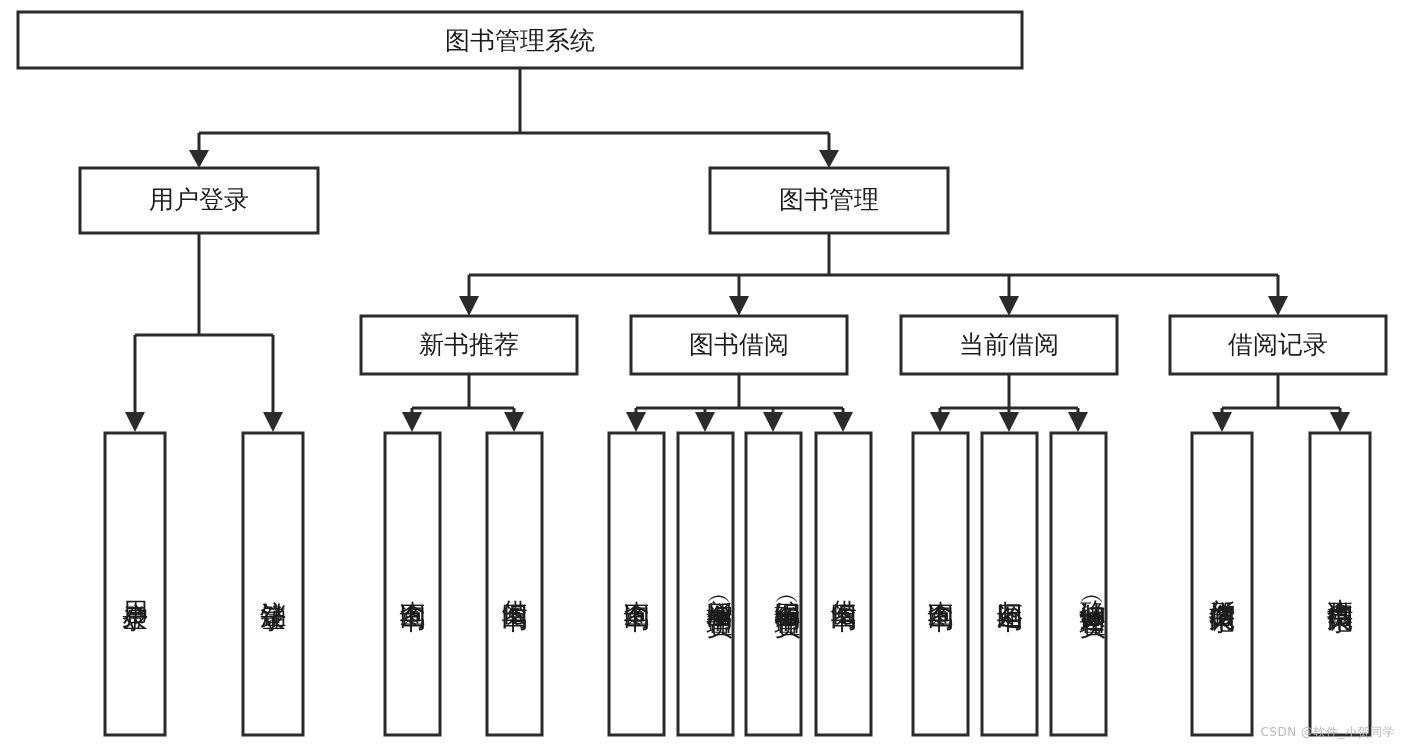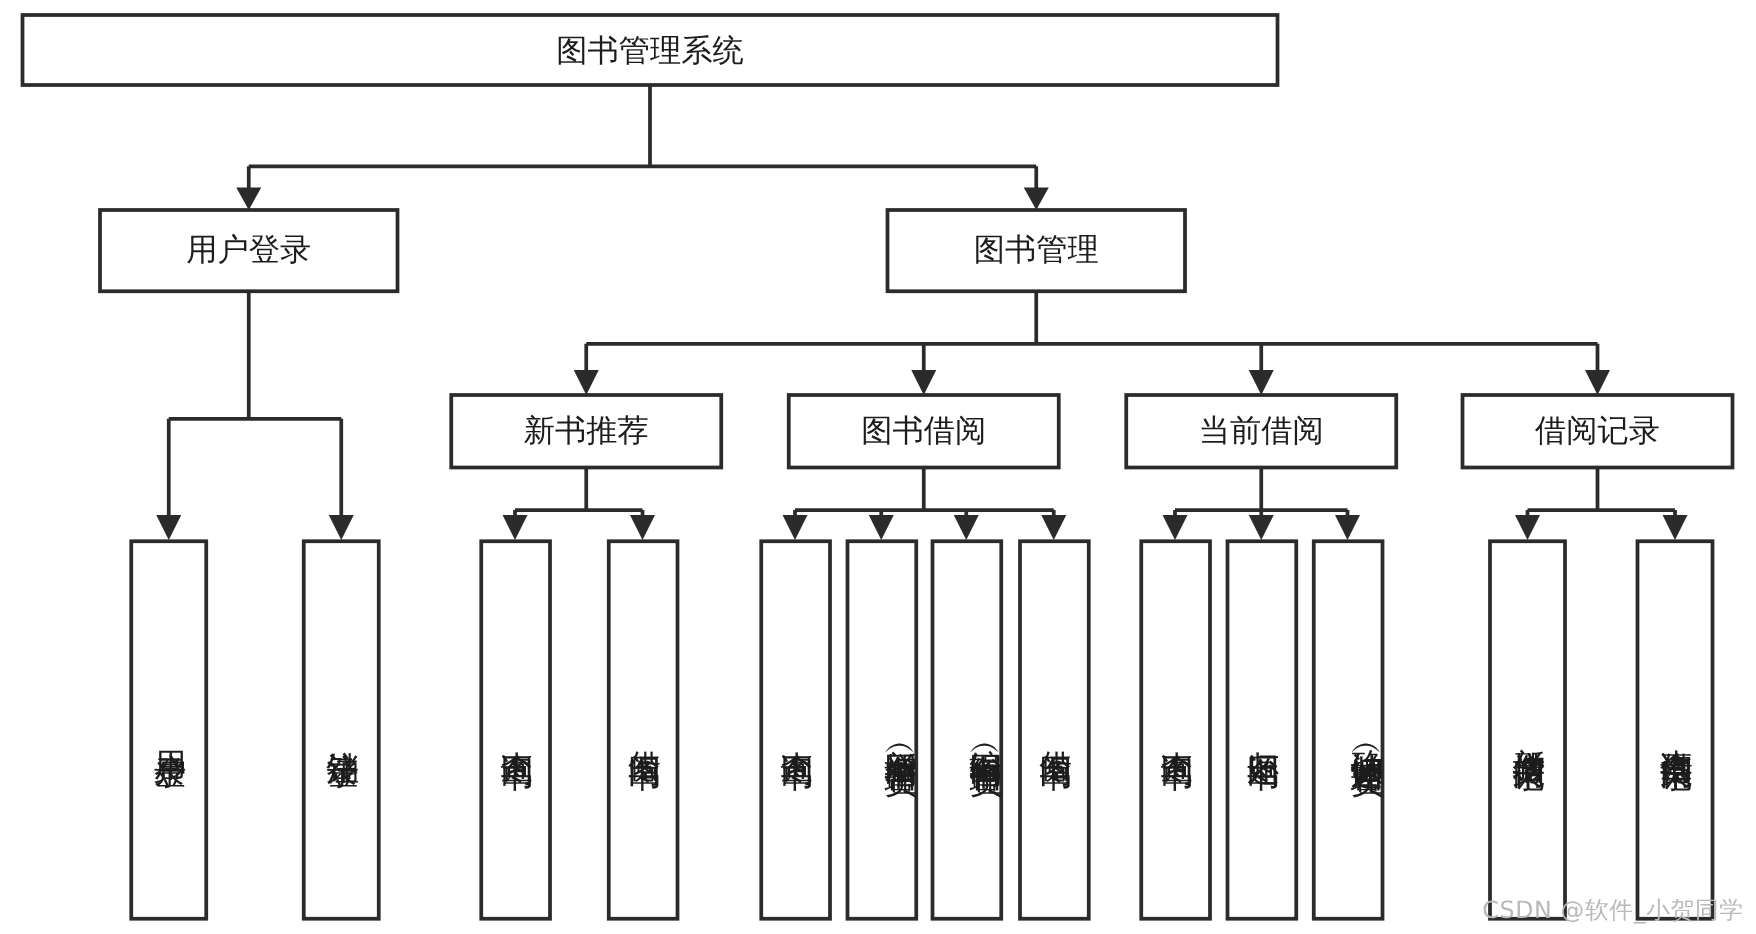--- a/index.html
+++ b/index.html
@@ -59,21 +59,21 @@
     color: #1c1c1c;
     white-space: nowrap;
     text-align: center;
     pointer-events: none;
   }
   .watermark {
     position: absolute;
     right: 10px;
     bottom: 6px;
     font-family: "DejaVu Sans", "Liberation Sans", sans-serif;
-    font-size: 19px;
+    font-size: 12px;
     color: #b9b9b9;
     letter-spacing: 0.5px;
     white-space: nowrap;
     margin-top: 48px;
   }
 </style>
 </head>
 <body>
 
 <div id="diagram-root">

